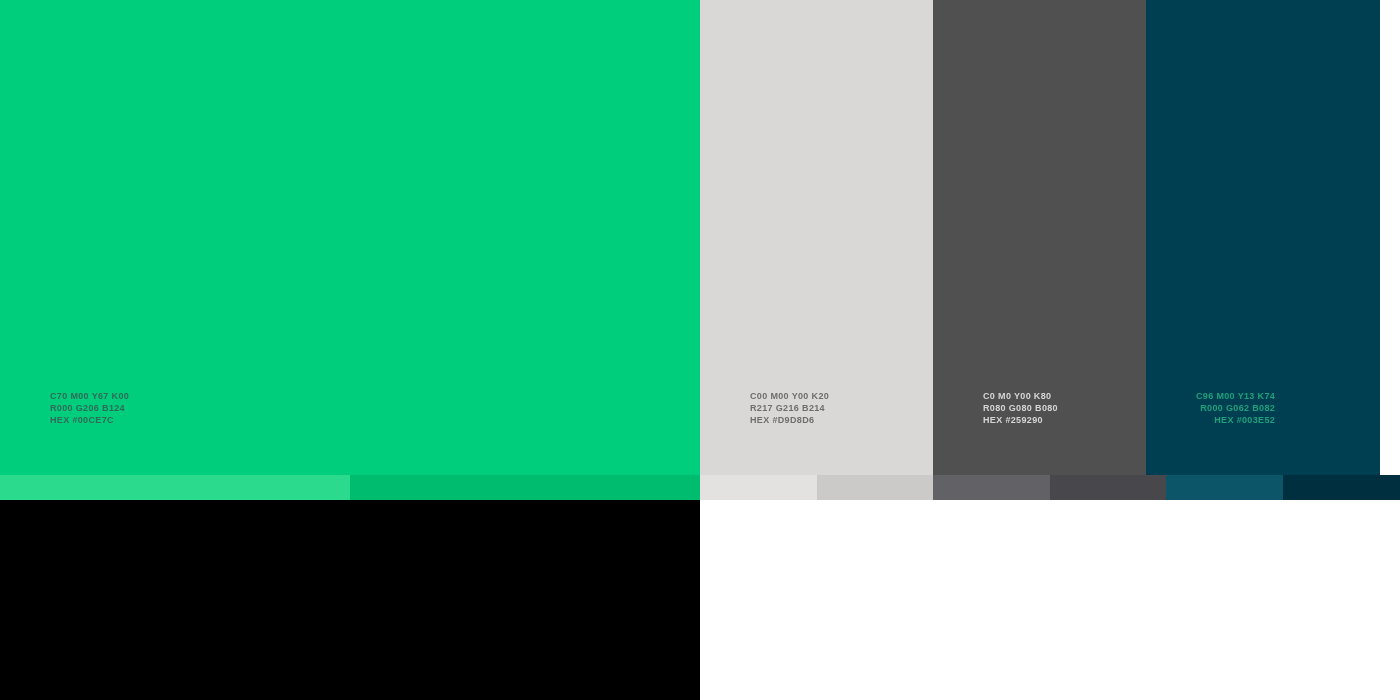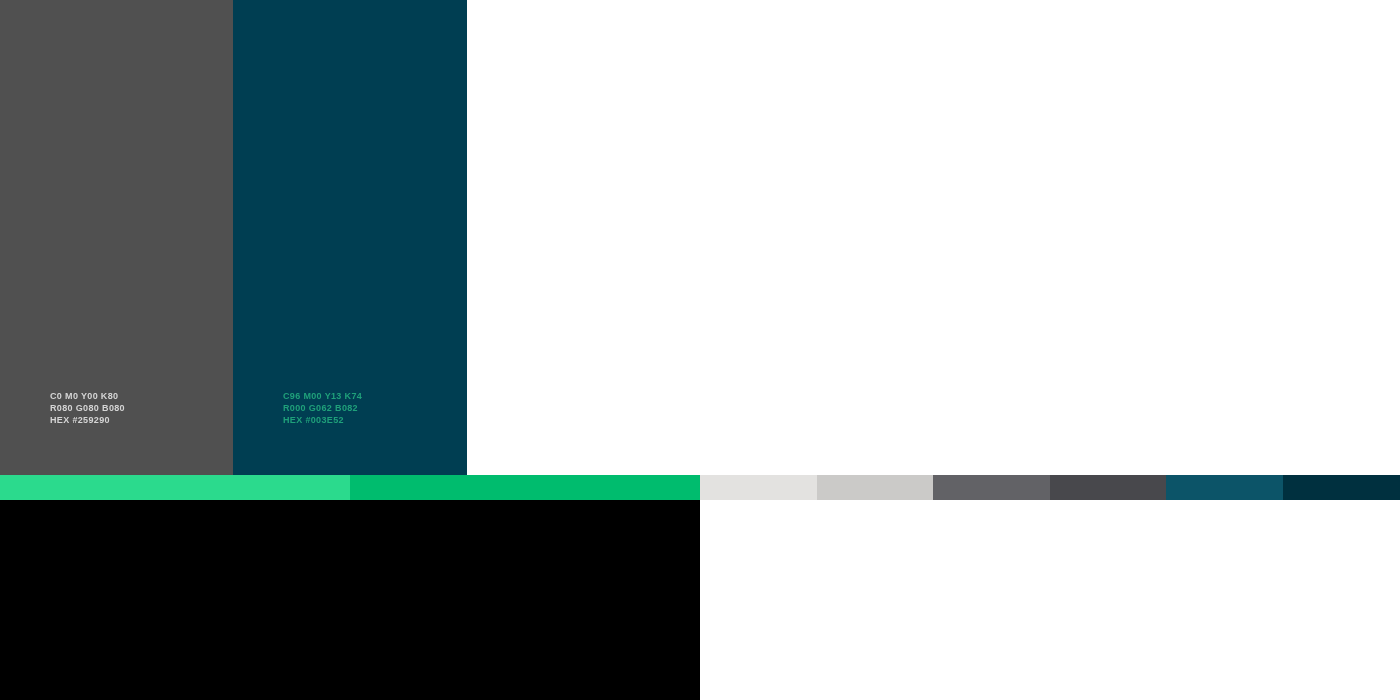--- a/index.html
+++ b/index.html
@@ -84,31 +84,45 @@
     height: 100%;
   }
 </style>
 </head>
 <body>
 
 <div id="palette">
 
   <div class="swatch-row">
 
+    <div class="swatch" style="background-color: rgb(0, 206, 124); width: 700px;">
+      <div class="swatch-info" style="color: rgb(47, 107, 88);">
+        <span class="line">C70 M00 Y67 K00</span>
+        <span class="line">R000 G206 B124</span>
+        <span class="line">HEX #00CE7C</span>
+      </div>
+    </div>
 
+    <div class="swatch" style="background-color: rgb(217, 216, 214); width: 233px;">
+      <div class="swatch-info" style="color: rgb(110, 110, 108);">
+        <span class="line">C00 M00 Y00 K20</span>
+        <span class="line">R217 G216 B214</span>
+        <span class="line">HEX #D9D8D6</span>
+      </div>
+    </div>
 
-    <div class="swatch" style="background-color: rgb(80, 80, 80); width: 233px;">
+    <div class="swatch" style="background-color: rgb(80, 80, 80); width: 213px;">
       <div class="swatch-info" style="color: rgb(213, 213, 213);">
         <span class="line">C0 M0 Y00 K80</span>
         <span class="line">R080 G080 B080</span>
         <span class="line">HEX #259290</span>
       </div>
     </div>
 
-    <div class="swatch" style="background-color: rgb(0, 62, 82); width: 234px;">
+    <div class="swatch" style="background-color: rgb(0, 62, 82); width: 234px; text-align: right;">
       <div class="swatch-info" style="color: rgb(31, 160, 122);">
         <span class="line">C96 M00 Y13 K74</span>
         <span class="line">R000 G062 B082</span>
         <span class="line">HEX #003E52</span>
       </div>
     </div>
 
   </div>
 
   <div class="strip-row">

